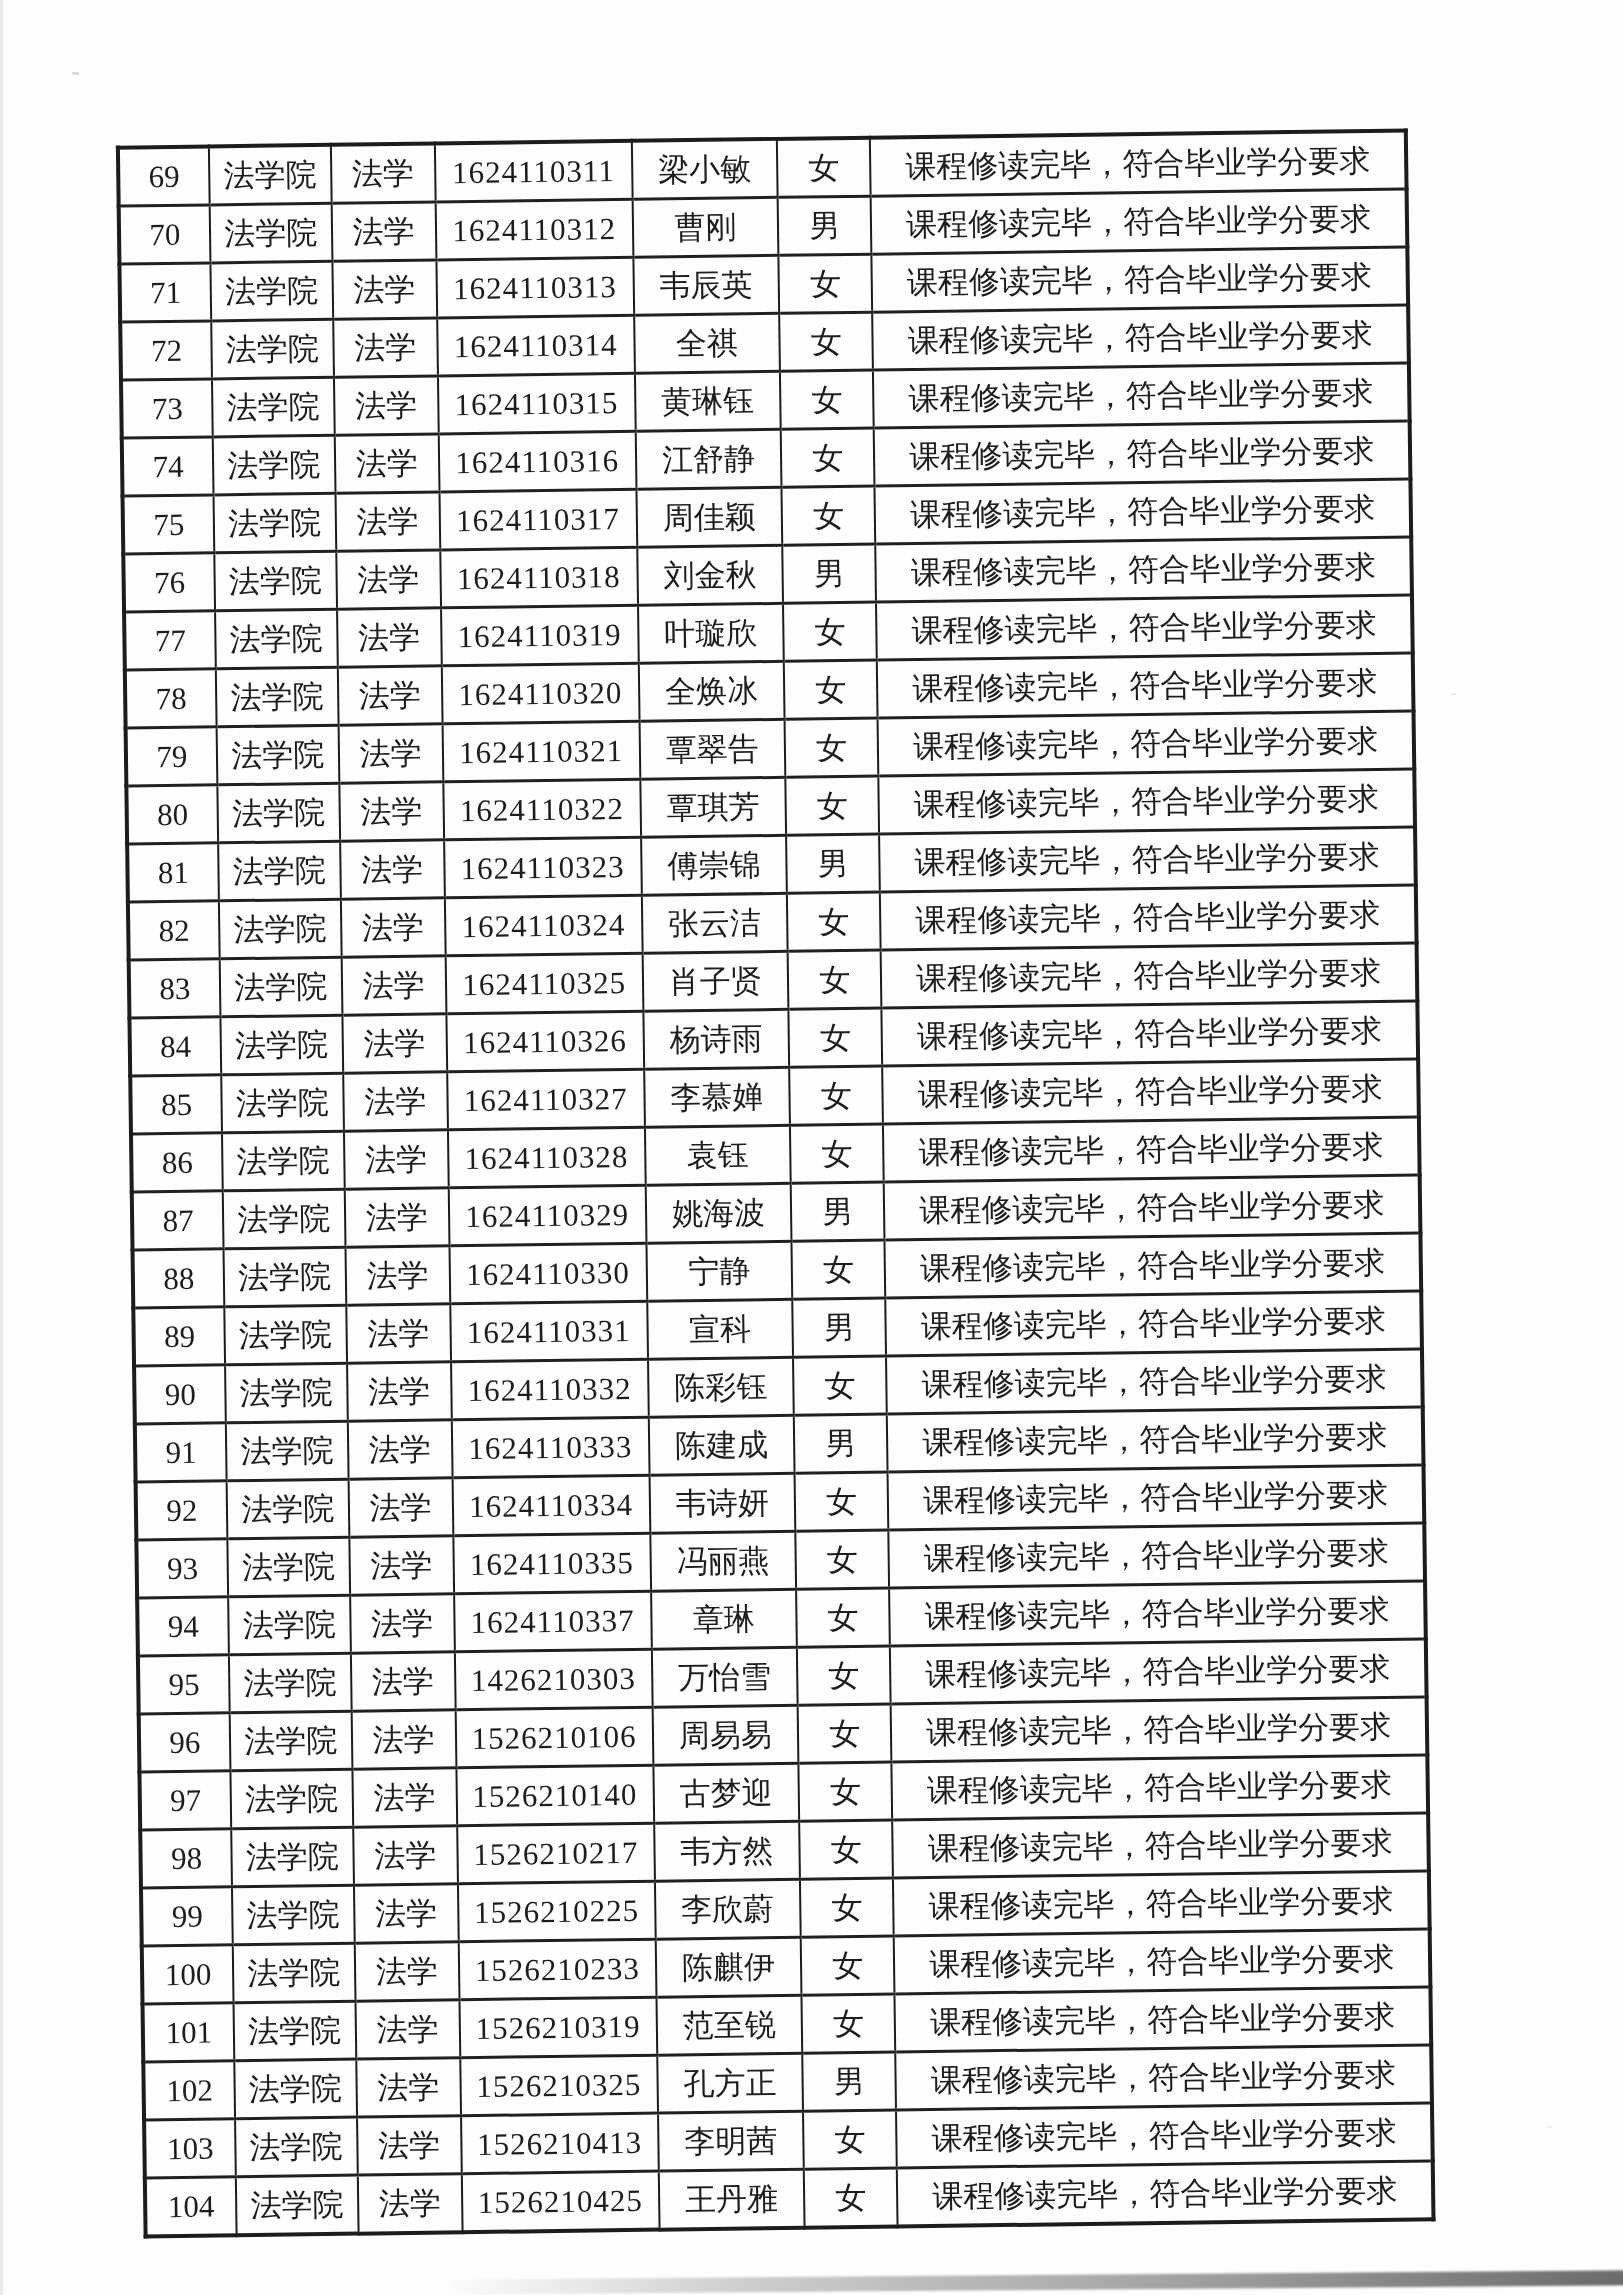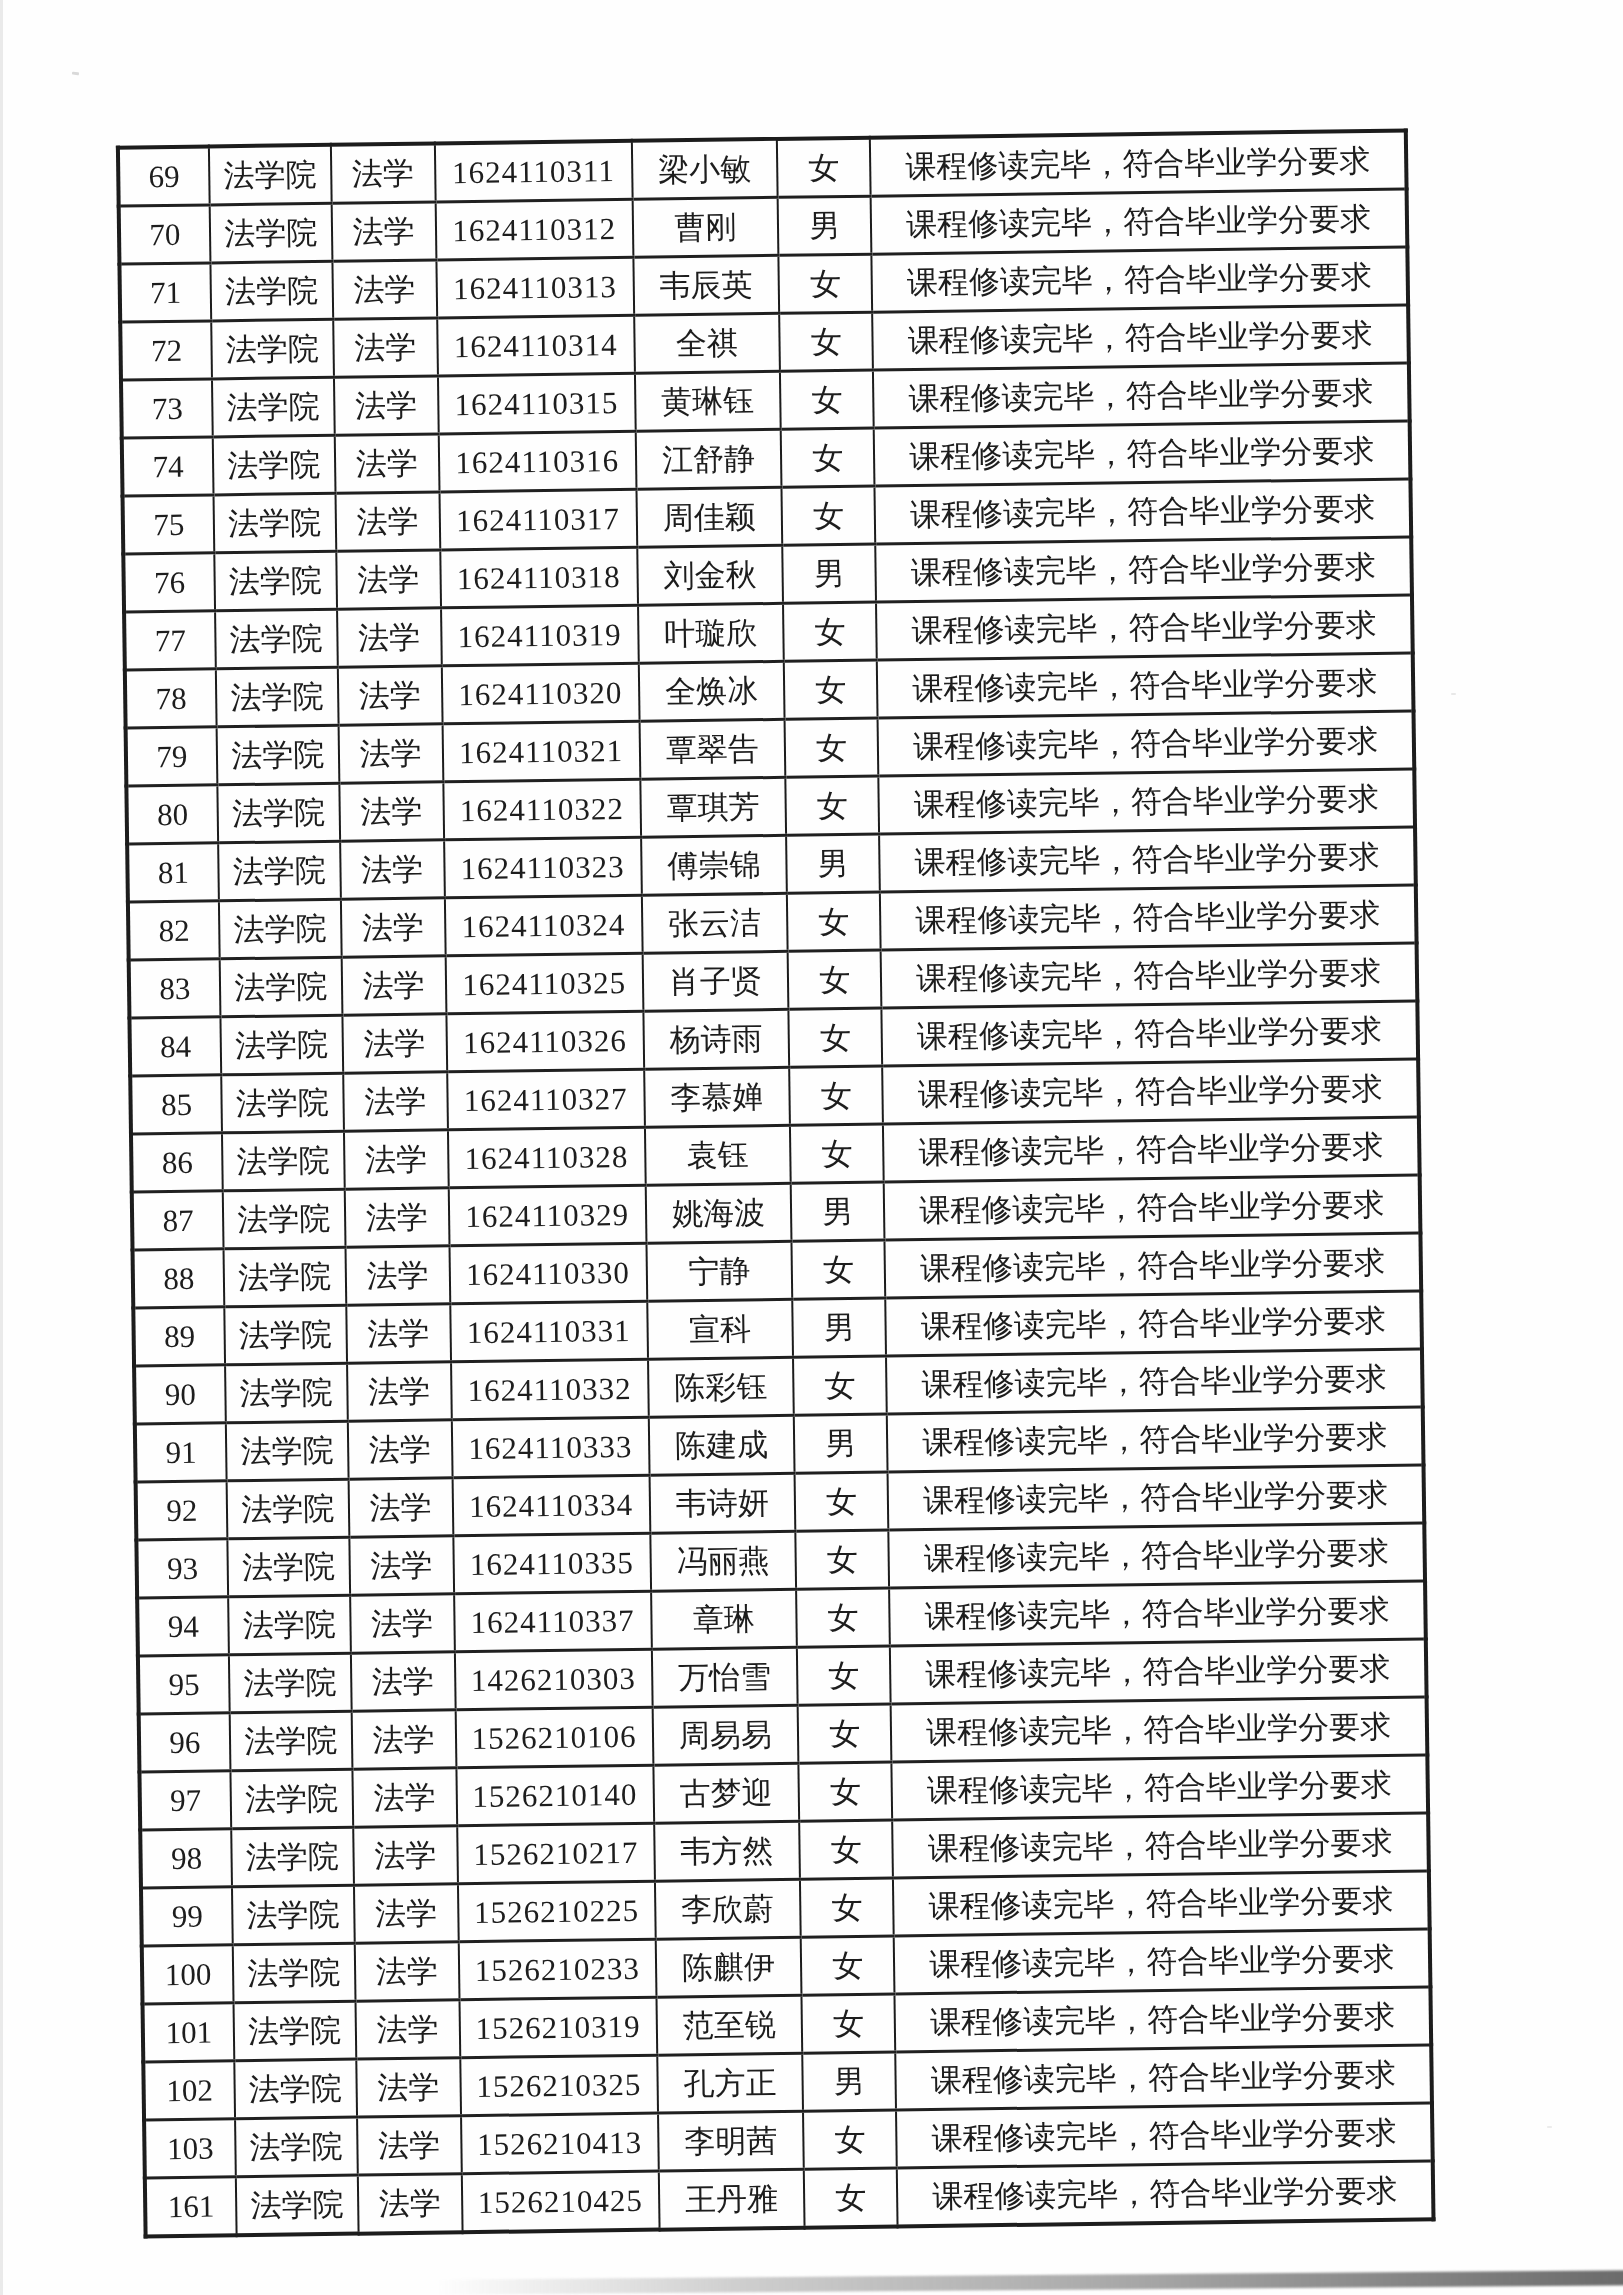--- a/index.html
+++ b/index.html
@@ -411,21 +411,21 @@
           <tr>
             <td class="col-num">103</td>
             <td class="col-college">法学院</td>
             <td class="col-major">法学</td>
             <td class="col-id">1526210413</td>
             <td class="col-name">李明茜</td>
             <td class="col-gender">女</td>
             <td class="col-status">课程修读完毕，符合毕业学分要求</td>
           </tr>
           <tr>
-            <td class="col-num">161</td>
+            <td class="col-num">104</td>
             <td class="col-college">法学院</td>
             <td class="col-major">法学</td>
             <td class="col-id">1526210425</td>
             <td class="col-name">王丹雅</td>
             <td class="col-gender">女</td>
             <td class="col-status">课程修读完毕，符合毕业学分要求</td>
           </tr>
         </tbody>
     </table>
   </div>

